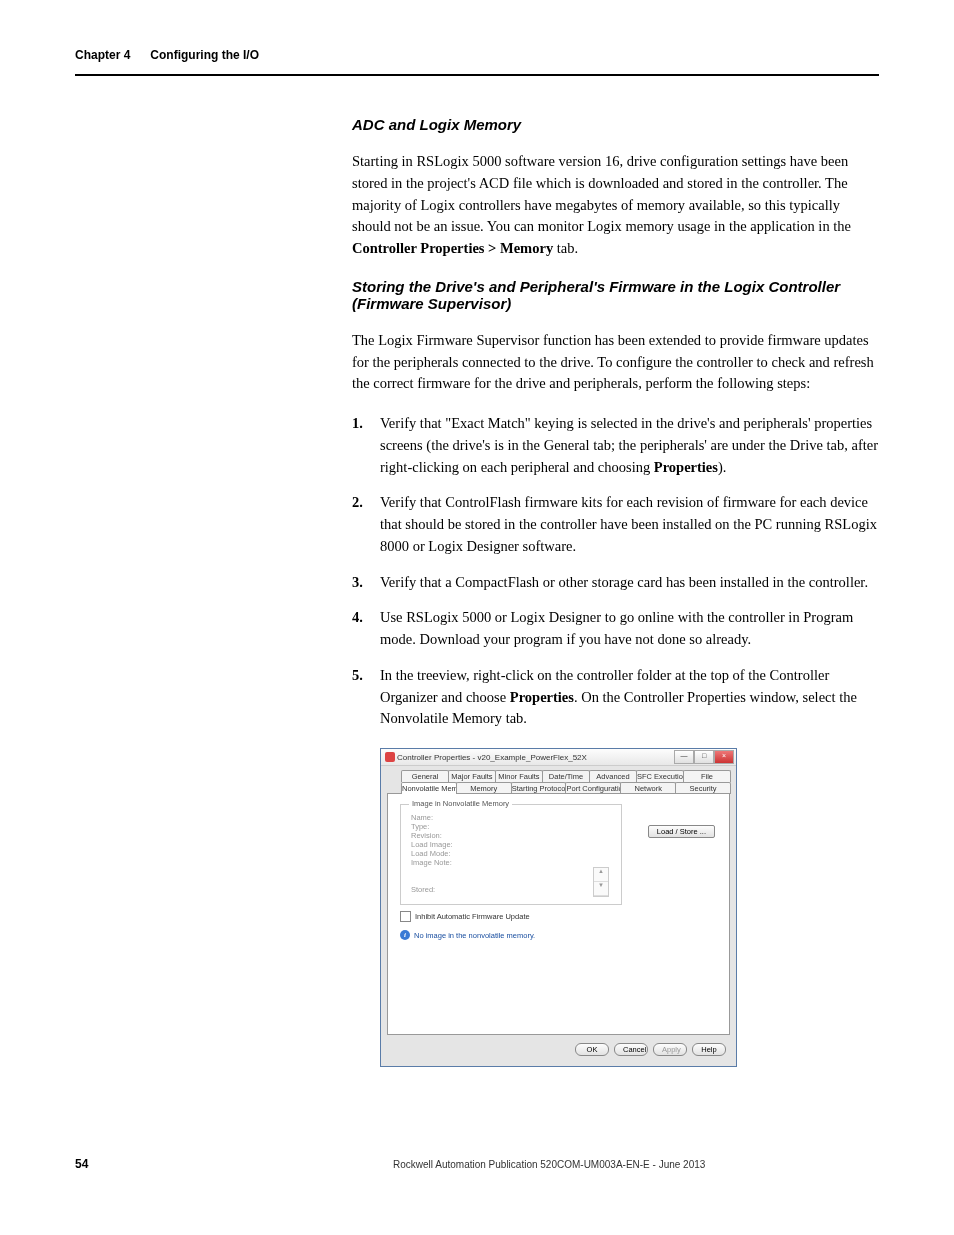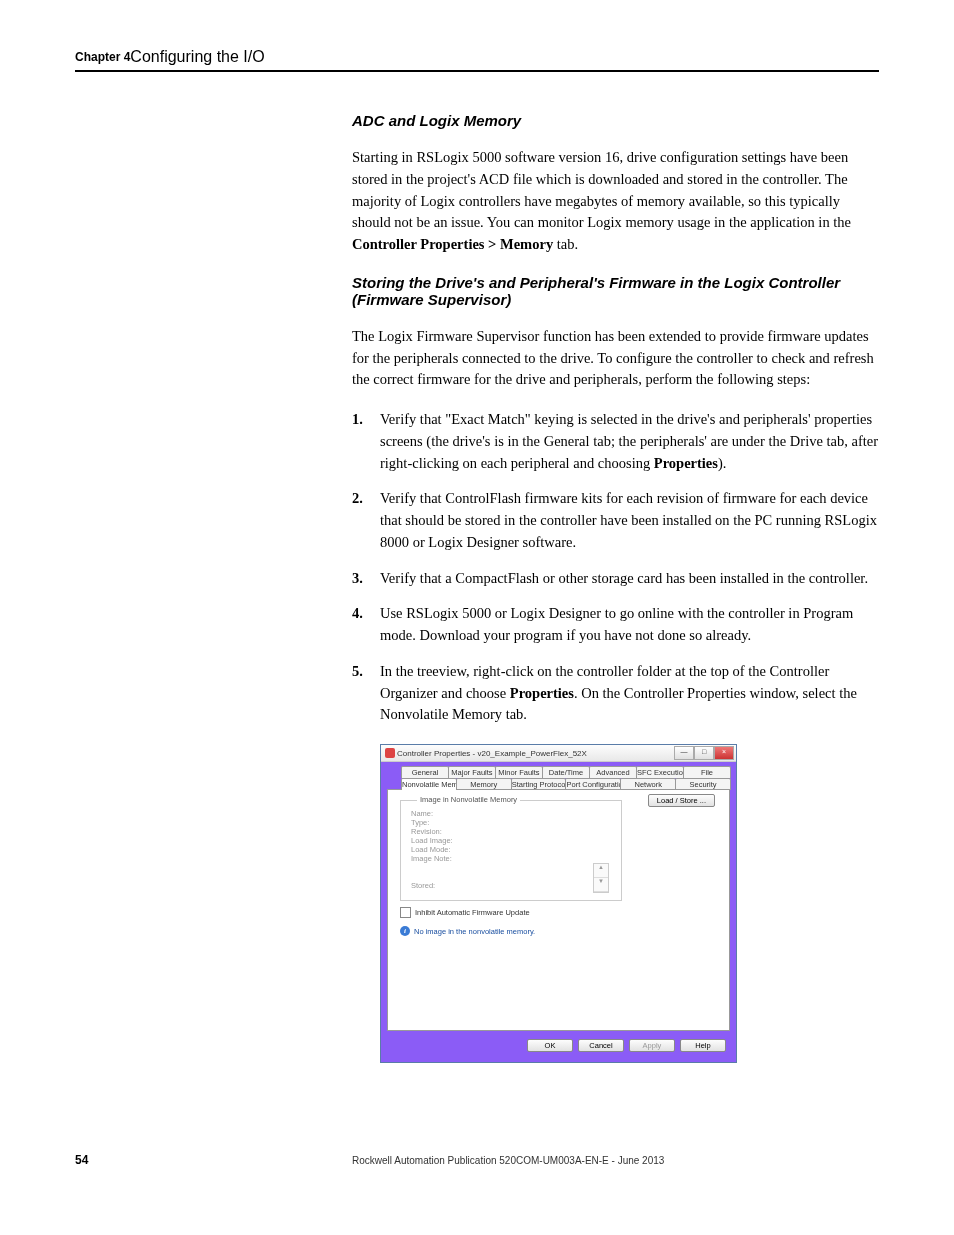--- a/index.html
+++ b/index.html
@@ -7,31 +7,33 @@
       padding: 0;
       font-family: Georgia, 'Times New Roman', serif;
       background: white;
       width: 954px;
     }
     .page {
       padding: 48px 75px 30px 75px;
     }
     .header-row {
       display: flex;
-      align-items: center;
-      margin-bottom: 4px;
+      align-items: flex-end;
+      gap: 20px;
+      margin-bottom: 12px;
     }
     .chapter-label {
       font-family: Arial, sans-serif;
       font-weight: bold;
       font-size: 12px;
     }
     .chapter-title {
       font-family: Arial, sans-serif;
-      font-size: 16px;
+      font-size: 12px;
+      font-weight: bold;
     }
     .header-rule {
       border: none;
       border-top: 2px solid #000;
       margin: 0 0 40px 0;
     }
     .content {
       margin-left: 277px;
     }
     .subheading {
@@ -67,21 +69,21 @@
     }
     .bold {
       font-weight: bold;
     }
     .dialog-wrap {
       margin-left: 28px;
     }
     .dialog {
       width: 355px;
       border: 1px solid #5a7ca8;
-      background: #8b5cf6;
+      background: #e5e5e5;
       font-family: Tahoma, Arial, sans-serif;
       font-size: 8px;
       color: #333;
     }
     .dlg-titlebar {
       height: 16px;
       background: linear-gradient(#fdfdfd, #e8e8e8);
       border-bottom: 1px solid #ccc;
       display: flex;
       align-items: center;
@@ -154,21 +156,21 @@
     }
     .fieldset {
       position: relative;
       border: 1px solid #ccc;
       padding: 8px 10px 10px 10px;
       width: 200px;
     }
     .fieldset-legend {
       position: absolute;
       top: -6px;
-      left: 16px;
+      left: 8px;
       background: #fff;
       padding: 0 3px;
       font-size: 7.5px;
       color: #555;
     }
     .nvfield {
       color: #999;
       font-size: 7.5px;
       margin: 0 0;
     }
@@ -186,21 +188,21 @@
     .notebox-btn {
       flex: 1;
       border-bottom: 1px solid #ddd;
       text-align: center;
       font-size: 6px;
       color: #999;
     }
     .loadstore {
       position: absolute;
       right: 14px;
-      top: 4px;
+      top: 31px;
       border-radius: 6px;
     }
     .dlg-button {
       border: 1px solid #888;
       background: linear-gradient(#fdfdfd,#e2e2e2);
       border-radius: 2px;
       padding: 1px 8px;
       font-size: 7.5px;
       font-family: Tahoma, Arial, sans-serif;
     }
@@ -238,32 +240,34 @@
       font-family: Georgia, serif;
       font-style: italic;
     }
     .dlg-footer {
       padding: 8px 10px 10px 10px;
       display: flex;
       justify-content: flex-end;
       gap: 5px;
     }
     .dlg-footer .dlg-button {
-      width: 46px;
-      text-align: center;
+      width: 34px;
+      text-align: center;
+      border-radius: 6px;
     }
     .dlg-footer .dlg-button.disabled {
       color: #999;
     }
     .page-footer {
       margin-top: 90px;
       display: flex;
       align-items: baseline;
       font-family: Arial, sans-serif;
       font-size: 10px;
+      gap: 41px;
     }
     .page-num {
       font-weight: bold;
       font-size: 12px;
       width: 277px;
     }
     .pub {
       color: #333;
     }
   </style>

